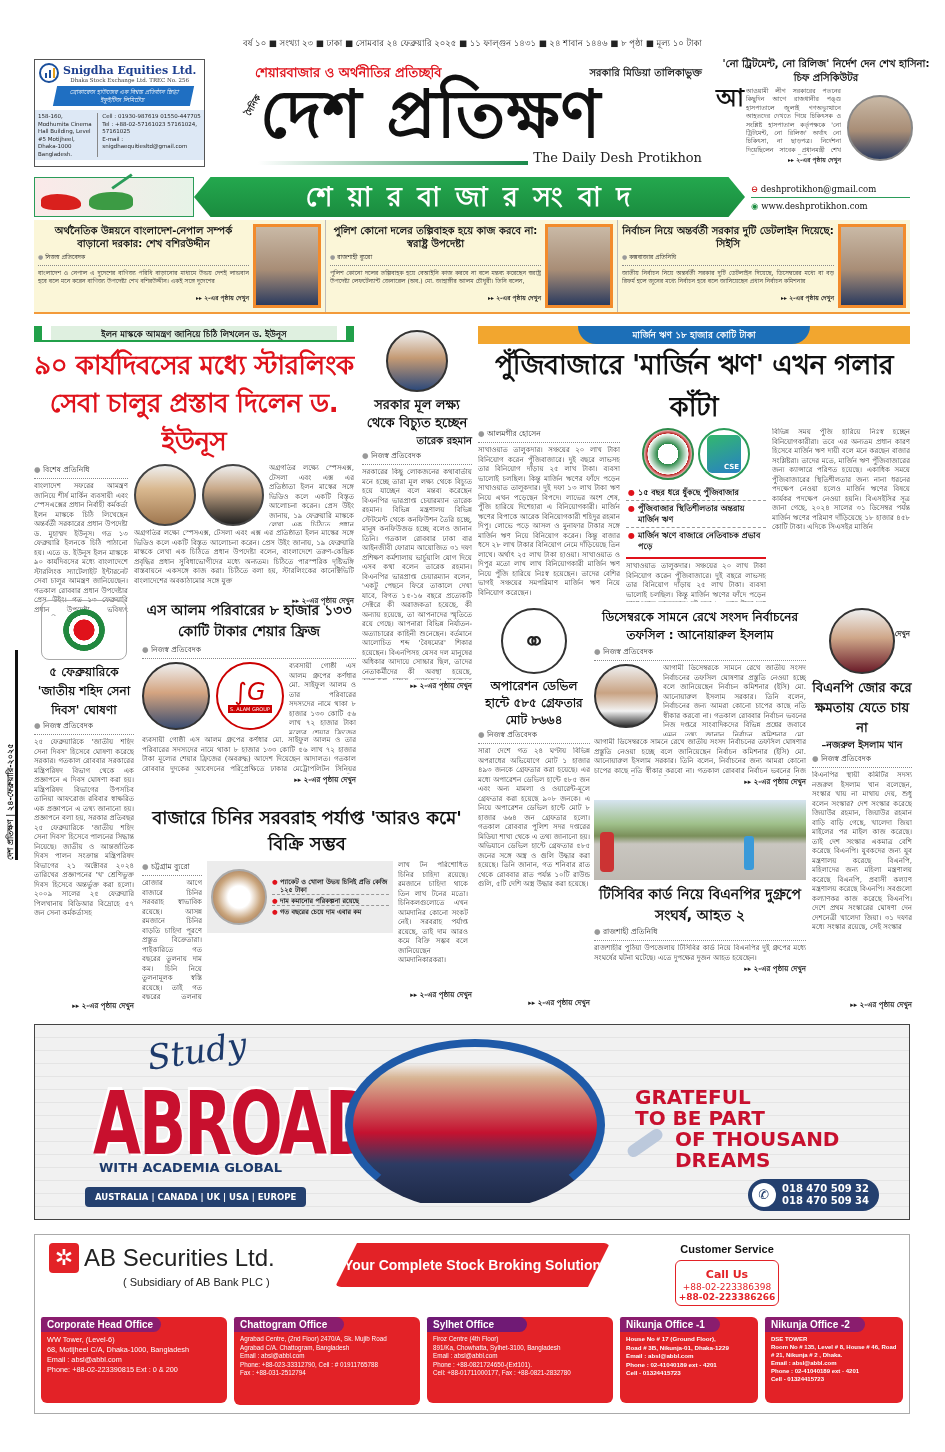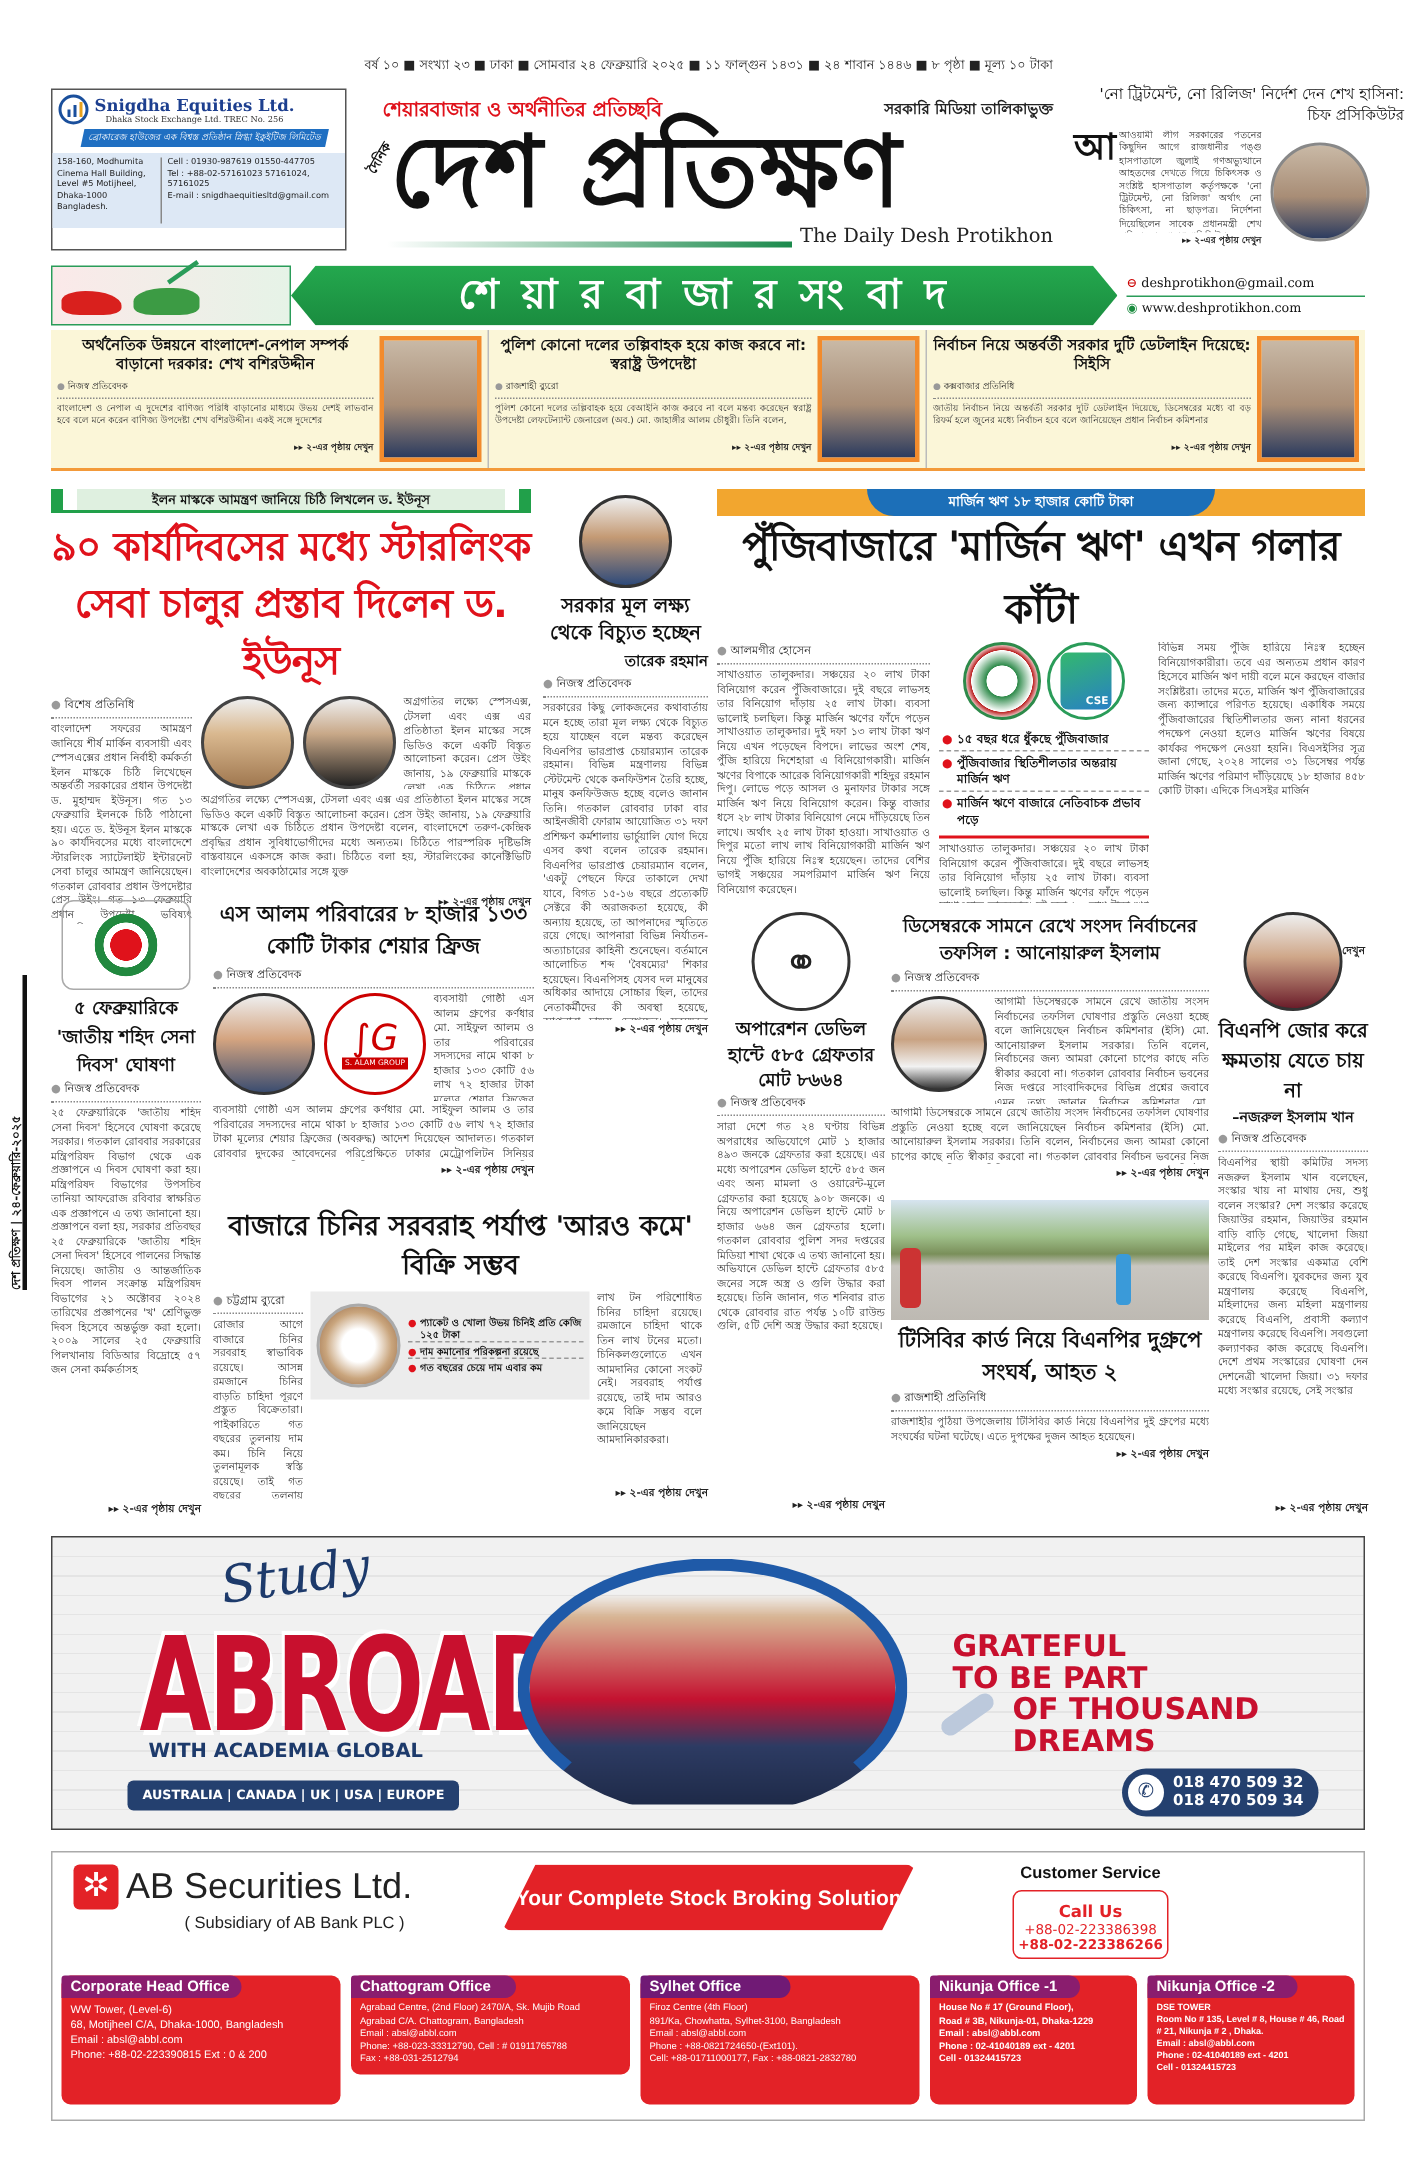--- a/index.html
+++ b/index.html
@@ -13,21 +13,21 @@
 .hd{font-family:"DejaVu Serif",serif;font-weight:bold;color:#111;text-align:center}
 .red{color:#e0121b}
 .circle{border-radius:50%;border:2px solid #333;overflow:hidden;background:#d8c9b8}
 .photo{background:linear-gradient(180deg,#c9b9a6 0%,#a88d76 55%,#2b3b5f 100%)}
 </style>
 </head>
 <body>
 
 <div class="abs" style="left:0;top:37px;width:945px;text-align:center;font-size:8.5px;color:#222">বর্ষ ১০ ■ সংখ্যা ২৩ ■ ঢাকা ■ সোমবার ২৪ ফেব্রুয়ারি ২০২৫ ■ ১১ ফাল্গুন ১৪৩১ ■ ২৪ শাবান ১৪৪৬ ■ ৮ পৃষ্ঠা ■ মূল্য ১০ টাকা</div>
 
-<div class="abs" style="left:34px;top:59px;width:197px;height:108px;border:1px solid #555;background:#fff">
+<div class="abs" style="left:34px;top:59px;width:171px;height:108px;border:1px solid #555;background:#fff">
   <div style="display:flex;align-items:center;padding:3px 4px 0">
     <div style="width:20px;height:20px;border-radius:50%;border:2px solid #1a4f9c;position:relative;flex:none">
       <div style="position:absolute;left:4px;bottom:3px;width:2px;height:5px;background:#1a4f9c"></div>
       <div style="position:absolute;left:8px;bottom:3px;width:2px;height:8px;background:#1a4f9c"></div>
       <div style="position:absolute;left:12px;bottom:3px;width:2px;height:10px;background:#e7a11d"></div>
     </div>
     <div style="margin-left:4px">
       <div style="font-family:'DejaVu Serif',serif;font-weight:bold;color:#1d3f8f;font-size:11px">Snigdha Equities Ltd.</div>
       <div style="font-family:'DejaVu Serif',serif;font-size:5.5px;color:#333;text-align:center">Dhaka Stock Exchange Ltd. TREC No. 256</div>
     </div>
@@ -46,21 +46,21 @@
 <div class="abs" style="left:240px;top:60px;width:470px;height:110px">
   <div style="position:absolute;left:15px;top:3px;color:#e0121b;font-weight:bold;font-size:13px">শেয়ারবাজার ও অর্থনীতির প্রতিচ্ছবি</div>
   <div style="position:absolute;right:8px;top:5px;font-size:10px;font-weight:bold;color:#222">সরকারি মিডিয়া তালিকাভুক্ত</div>
   <div style="position:absolute;left:2px;top:38px;font-size:9px;font-weight:bold;transform:rotate(-60deg);color:#111">দৈনিক</div>
   <div style="position:absolute;left:20px;top:14px;font-size:66px;font-weight:900;letter-spacing:1px;color:#111;font-family:'DejaVu Sans',sans-serif;line-height:82px">দেশ প্রতিক্ষণ</div>
   <div style="position:absolute;left:18px;top:101px;width:270px;height:4px;background:linear-gradient(90deg,#fff,#1b8a4c)"></div>
   <div style="position:absolute;right:8px;top:90px;font-family:'DejaVu Serif',serif;font-size:13px;color:#222">The Daily Desh Protikhon</div>
 </div>
 
 <div class="abs" style="left:716px;top:57px;width:220px;height:118px">
-  <div style="font-size:10px;font-weight:normal;text-align:right;line-height:14px">'নো ট্রিটমেন্ট, নো রিলিজ' নির্দেশ দেন শেখ হাসিনা: চিফ প্রসিকিউটর</div>
+  <div style="font-size:10px;font-weight:bold;text-align:center;line-height:14px">'নো ট্রিটমেন্ট, নো রিলিজ' নির্দেশ দেন শেখ হাসিনা: চিফ প্রসিকিউটর</div>
   <div style="display:flex;margin-top:2px">
     <div style="width:125px;position:relative">
       <span style="float:left;font-size:24px;font-weight:bold;line-height:22px;margin-right:2px">আ</span>
       <div class="small" style="height:68px;overflow:hidden;font-size:6.2px;line-height:8.4px">আওয়ামী লীগ সরকারের পতনের কিছুদিন আগে রাজধানীর পঙ্গু হাসপাতালে জুলাই গণঅভ্যুত্থানে আহতদের দেখতে গিয়ে চিকিৎসক ও সংশ্লিষ্ট হাসপাতাল কর্তৃপক্ষকে 'নো ট্রিটমেন্ট, নো রিলিজ' অর্থাৎ নো চিকিৎসা, না ছাড়পত্র। নির্দেশনা দিয়েছিলেন সাবেক প্রধানমন্ত্রী শেখ হাসিনা। যার প্রমাণ প্রসিকিউশনের</div>
       <div class="more" style="font-size:6px;text-align:right">২-এর পৃষ্ঠায় দেখুন</div>
     </div>
     <div class="circle photo" style="width:66px;height:66px;margin-left:6px;margin-top:8px;border-color:#888"></div>
   </div>
 </div>
 
@@ -293,21 +293,21 @@
   <div style="position:absolute;left:6px;top:82px;display:flex;gap:7px">
     <div style="width:186px;height:86px;background:#e32227;border-radius:6px;color:#fff;font-family:'Liberation Sans',sans-serif">
       <div style="background:#8a1d6e;font-size:10px;font-weight:bold;padding:2px 6px;border-radius:6px 20px 20px 0;width:120px">Corporate Head Office</div>
       <div style="font-size:7.3px;line-height:10px;padding:3px 6px">
         <div>WW Tower, (Level-6)</div>
           <div>68, Motijheel C/A, Dhaka-1000, Bangladesh</div>
           <div>Email : absl@abbl.com</div>
           <div>Phone: +88-02-223390815 Ext : 0 &amp; 200</div>
       </div>
     </div>
-    <div style="width:186px;height:66px;background:#e32227;border-radius:6px;color:#fff;font-family:'Liberation Sans',sans-serif">
+    <div style="width:186px;height:88px;background:#e32227;border-radius:6px;color:#fff;font-family:'Liberation Sans',sans-serif">
       <div style="background:#8a1d6e;font-size:10px;font-weight:bold;padding:2px 6px;border-radius:6px 20px 20px 0;width:110px">Chattogram Office</div>
       <div style="font-size:6.3px;line-height:8.5px;padding:3px 6px">
         <div>Agrabad Centre, (2nd Floor) 2470/A, Sk. Mujib Road</div>
           <div>Agrabad C/A. Chattogram, Bangladesh</div>
           <div>Email : absl@abbl.com</div>
           <div>Phone: +88-023-33312790, Cell : # 01911765788</div>
           <div>Fax : +88-031-2512794</div>
       </div>
     </div>
     <div style="width:186px;height:86px;background:#e32227;border-radius:6px;color:#fff;font-family:'Liberation Sans',sans-serif">

